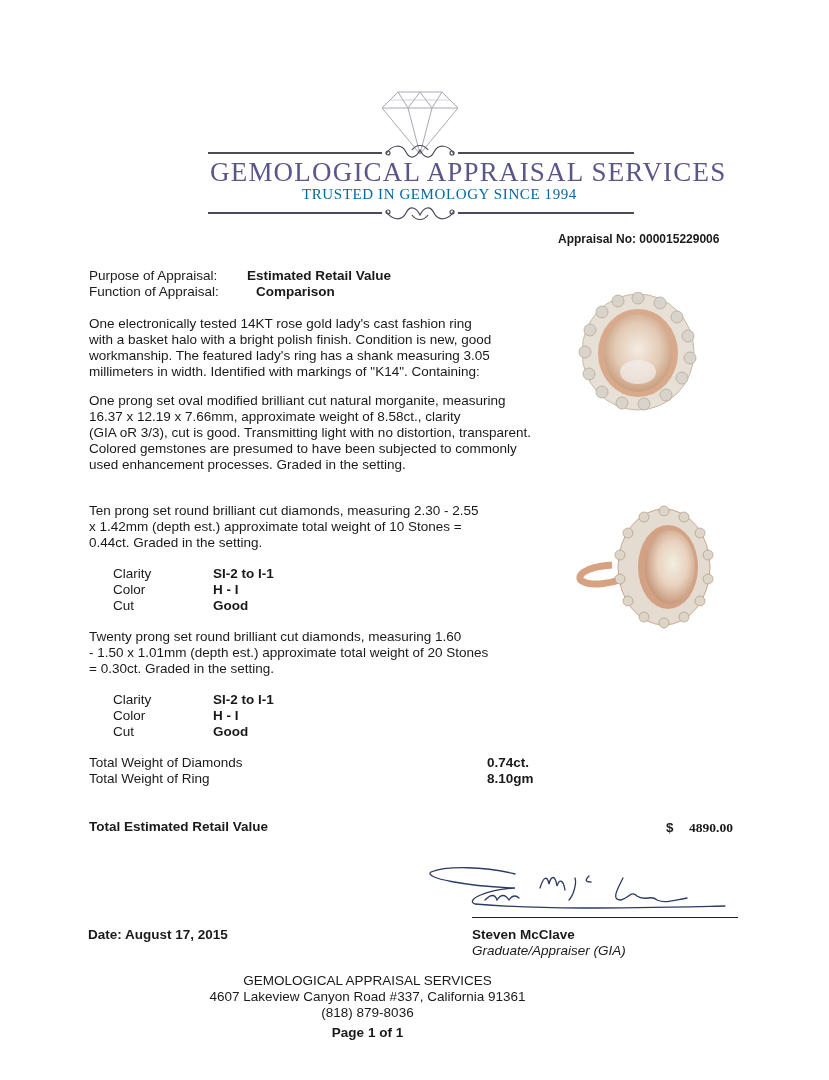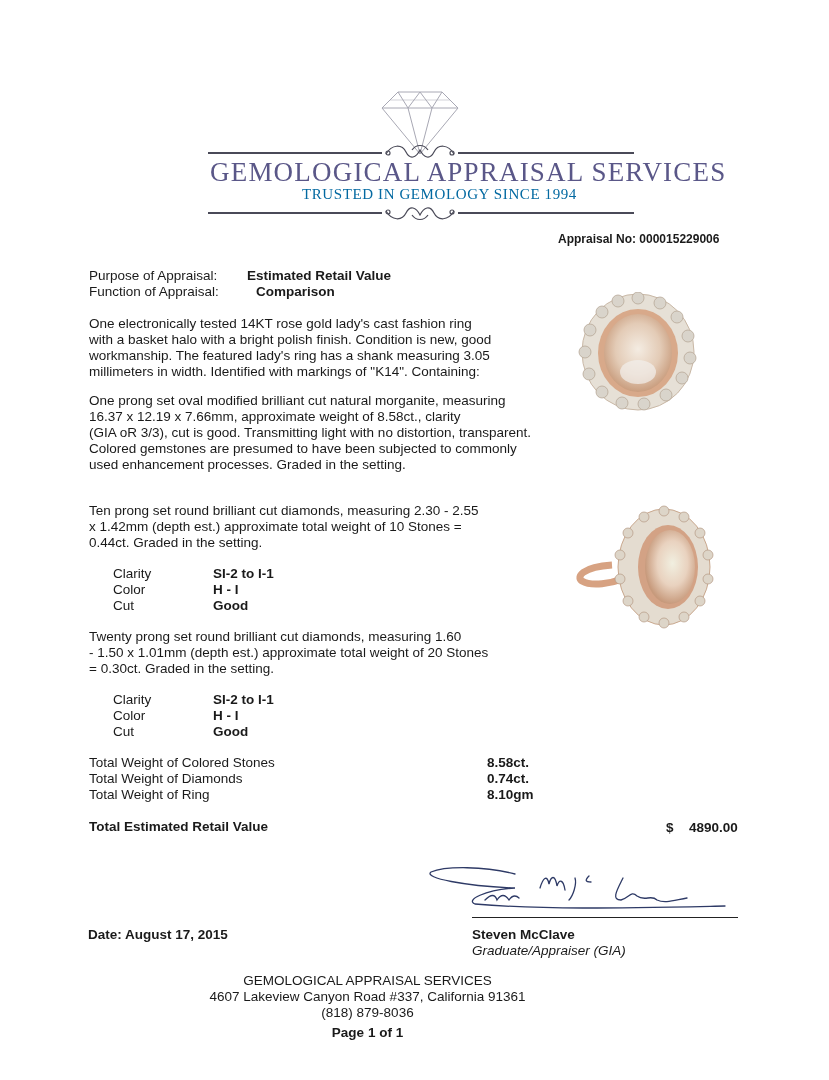--- a/index.html
+++ b/index.html
@@ -92,28 +92,27 @@
   <div>- 1.50 x 1.01mm (depth est.) approximate total weight of 20 Stones</div>
   <div>= 0.30ct. Graded in the setting.</div>
 </div>
 <div class="abs" style="left:113px;top:692px;">
   <div class="row"><span style="display:inline-block;width:100px;">Clarity</span><span class="bold">SI-2 to I-1</span></div>
   <div class="row"><span style="display:inline-block;width:100px;">Color</span><span class="bold">H - I</span></div>
   <div class="row"><span style="display:inline-block;width:100px;">Cut</span><span class="bold">Good</span></div>
 </div>
 
 <div class="abs" style="left:89px;top:755px;width:420px;">
-  <div class="row" style="position:relative;"><span>Total Weight of Colored Stones</span><span class="bold" style="position:absolute;left:398px;">8.58ct.</span></div>
   <div class="row" style="position:relative;"><span>Total Weight of Diamonds</span><span class="bold" style="position:absolute;left:398px;">0.74ct.</span></div>
   <div class="row" style="position:relative;"><span>Total Weight of Ring</span><span class="bold" style="position:absolute;left:398px;">8.10gm</span></div>
 </div>
 
 <div class="abs row bold" style="left:89px;top:819px;">Total Estimated Retail Value</div>
 <div class="abs row bold" style="left:666px;top:820px;">$</div>
-<div class="abs row bold" style="left:689px;top:820px;">4890.00</div>
+<div class="abs row bold" style="left:689px;top:820px;font-family:Liberation Serif, serif;">4890.00</div>
 
 <svg class="abs" style="left:425px;top:860px;" width="320" height="60" viewBox="0 0 320 60">
   <g fill="none" stroke="#2e3a66" stroke-width="1.3" stroke-linecap="round">
     <path d="M90,14 C60,6 20,6 6,12 C-2,18 40,26 90,28 C60,30 40,40 50,44 C120,50 200,48 300,46"></path>
     <path d="M60,40 C66,34 70,34 72,40 C76,34 80,34 84,40 C88,34 92,36 94,38"></path>
     <path d="M115,28 C118,18 122,14 124,24 C126,16 130,14 132,26 C134,20 138,18 140,30"></path>
     <path d="M150,18 C152,24 148,36 144,40"></path>
     <path d="M164,16 C160,20 160,22 166,22"></path>
     <path d="M198,18 C192,30 186,40 196,40 C204,38 206,30 212,36 C220,42 226,34 232,40 C240,44 250,40 262,38"></path>
   </g>

